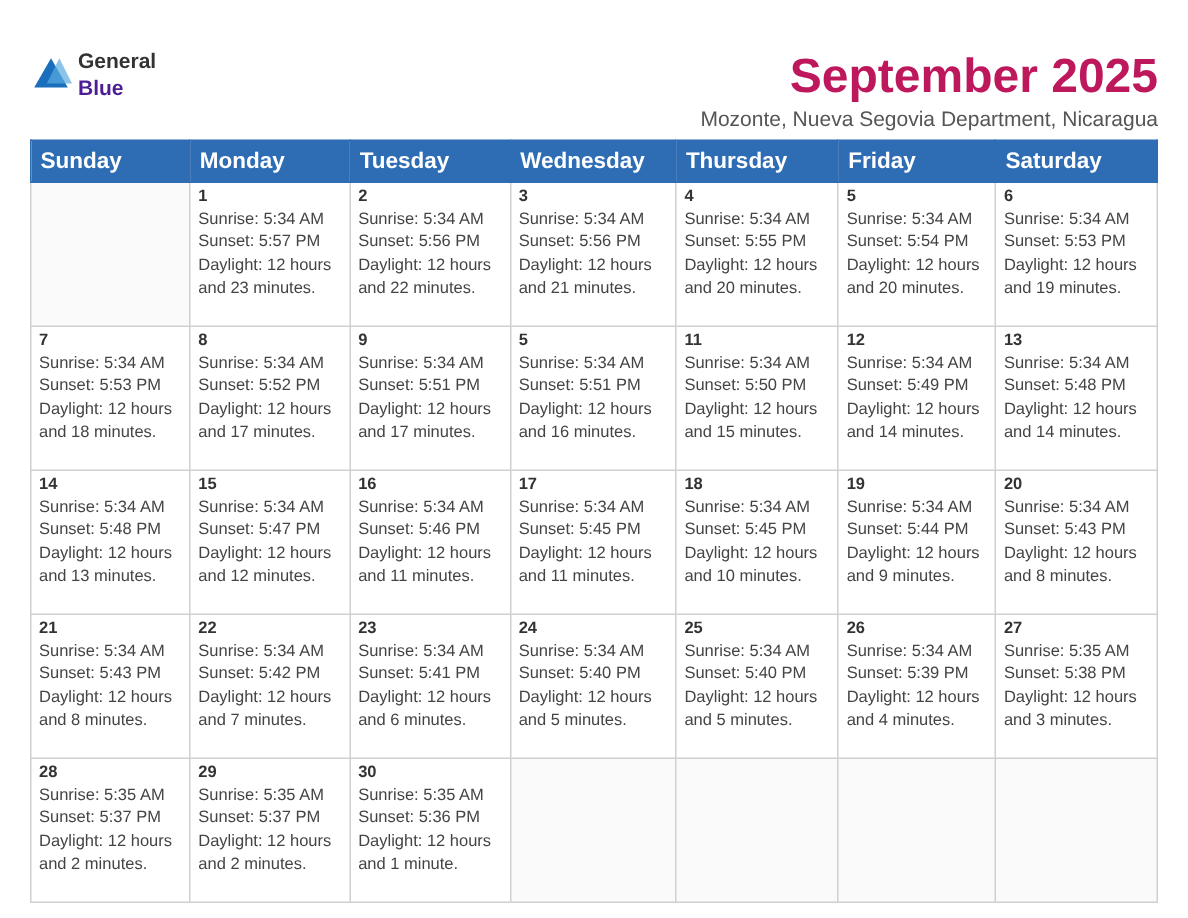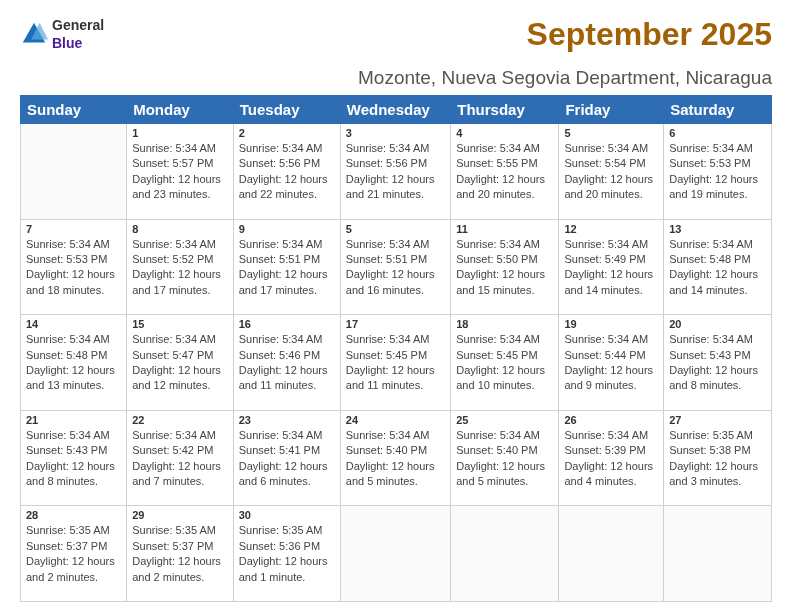--- a/index.html
+++ b/index.html
@@ -6,21 +6,21 @@
     body {
       width: 792px;
       height: 612px;
       font-family: Arial, sans-serif;
       background: #fff;
       overflow: hidden;
     }
     .page {
       width: 792px;
       height: 612px;
-      padding: 16px 20px 10px 20px;
+      padding: 32px 20px 10px 20px;
       display: flex;
       flex-direction: column;
     }
     .header {
       display: flex;
       justify-content: space-between;
       align-items: flex-start;
       margin-bottom: 6px;
     }
     .logo {
@@ -41,27 +41,27 @@
     .logo-icon {
       width: 28px;
       height: 28px;
     }
     .title-section {
       text-align: right;
     }
     .month-title {
       font-size: 32px;
       font-weight: bold;
-      color: #a16207;
+      color: #be185d;
       text-align: right;
     }
     .location {
-      font-size: 19px;
+      font-size: 14px;
       color: #555;
-      margin-top: 14px;
+      margin-top: 2px;
     }
     .calendar {
       width: 100%;
       border-collapse: collapse;
       flex: 1;
       font-size: 9.5px;
     }
     .calendar thead th {
       background-color: #2e6db4;
       color: #fff;

